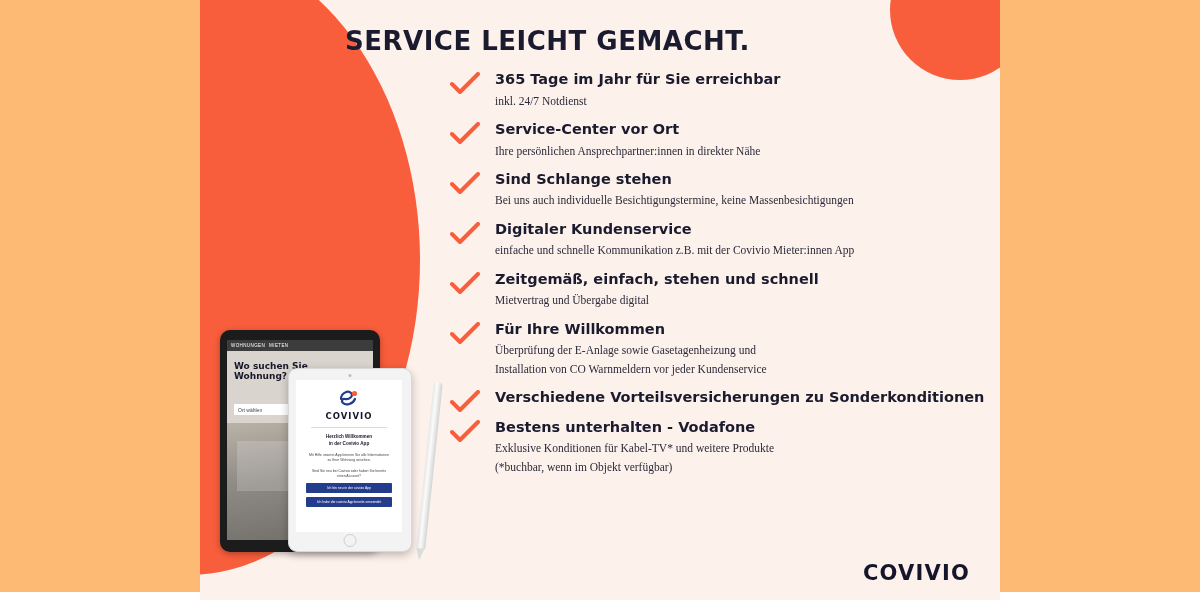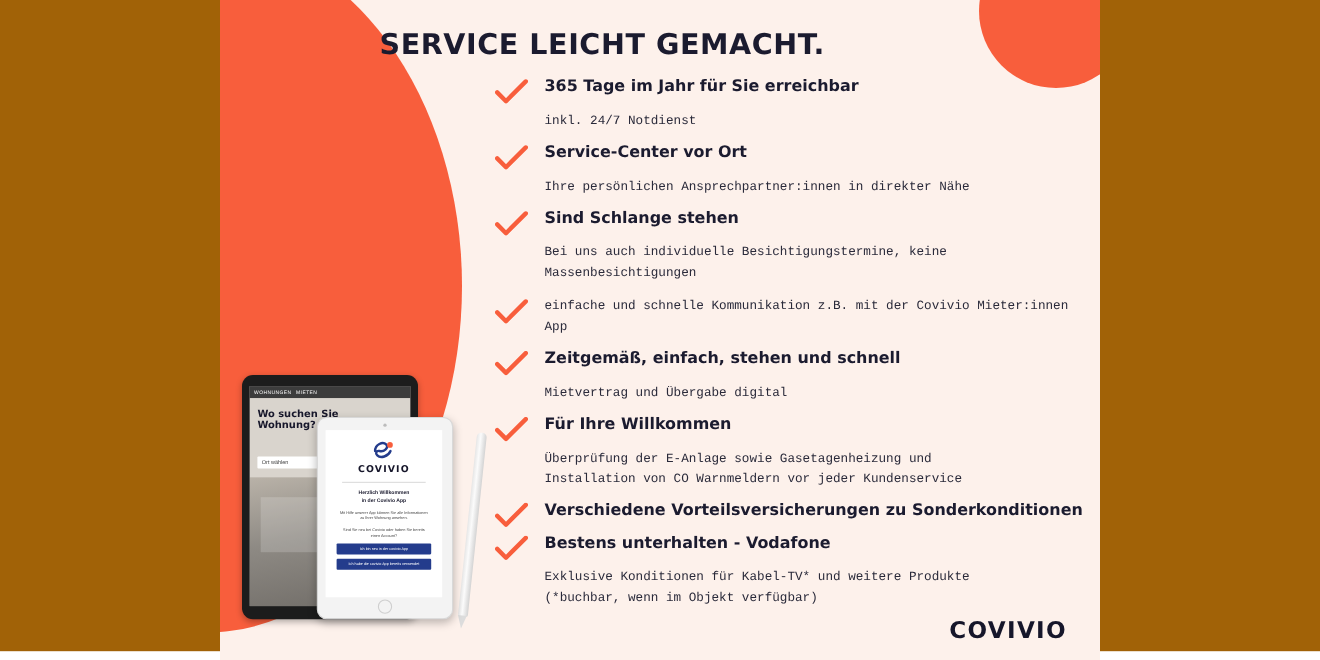--- a/index.html
+++ b/index.html
@@ -10,21 +10,21 @@
   body {
     width: 1200px;
     height: 600px;
     overflow: hidden;
     font-family: "Liberation Sans", sans-serif;
   }
   .page {
     position: relative;
     width: 1200px;
     height: 592px;
-    background: #a16207;
+    background: #fdba74;
   }
   .canvas {
     position: absolute;
     left: 200px;
     top: 0;
     width: 800px;
     height: 600px;
     background: #fdf1eb;
     overflow: hidden;
   }
@@ -81,38 +81,38 @@
     font-size: 14.5px;
     font-weight: bold;
     color: #1b1b2f;
     line-height: 1.35;
     font-family: "DejaVu Sans", sans-serif;
   }
   .item-sub {
     font-size: 11.5px;
     color: #2a2a3a;
     line-height: 1.6;
-    margin-top: 12px;
-    font-family: Liberation Mono, monospace;
+    margin-top: 2px;
+    font-family: Liberation Serif, serif;
   }
   .logo {
     position: absolute;
     right: 30px;
     bottom: 15px;
     font-size: 21px;
     font-weight: bold;
     letter-spacing: 1.2px;
     color: #16162a;
     font-family: "DejaVu Sans", sans-serif;
   }
   
   .devices {
     position: absolute;
     left: 20px;
-    bottom: 29px;
+    bottom: 40px;
     width: 260px;
     height: 230px;
   }
   .tablet {
     position: absolute;
     left: 0;
     top: 0;
     width: 160px;
     height: 222px;
     background: #1c1c1c;
@@ -340,20 +340,21 @@
         <div class="item-title">Sind Schlange stehen</div>
         <div class="item-sub">Bei uns auch individuelle Besichtigungstermine, keine Massenbesichtigungen</div>
       </div>
 
       <div class="item">
         <span class="check">
           <svg width="30" height="24" viewBox="0 0 30 24">
               <path d="M2 12 L10 20 L28 2" fill="none" stroke="#f85e3c" stroke-width="4" stroke-linecap="round" stroke-linejoin="round"></path>
             </svg>
         </span>
+        <div class="item-title">Digitaler Kundenservice</div>
         <div class="item-sub">einfache und schnelle Kommunikation z.B. mit der Covivio Mieter:innen App</div>
       </div>
 
       <div class="item">
         <span class="check">
           <svg width="30" height="24" viewBox="0 0 30 24">
               <path d="M2 12 L10 20 L28 2" fill="none" stroke="#f85e3c" stroke-width="4" stroke-linecap="round" stroke-linejoin="round"></path>
             </svg>
         </span>
         <div class="item-title">Zeitgemäß, einfach, stehen und schnell</div>

